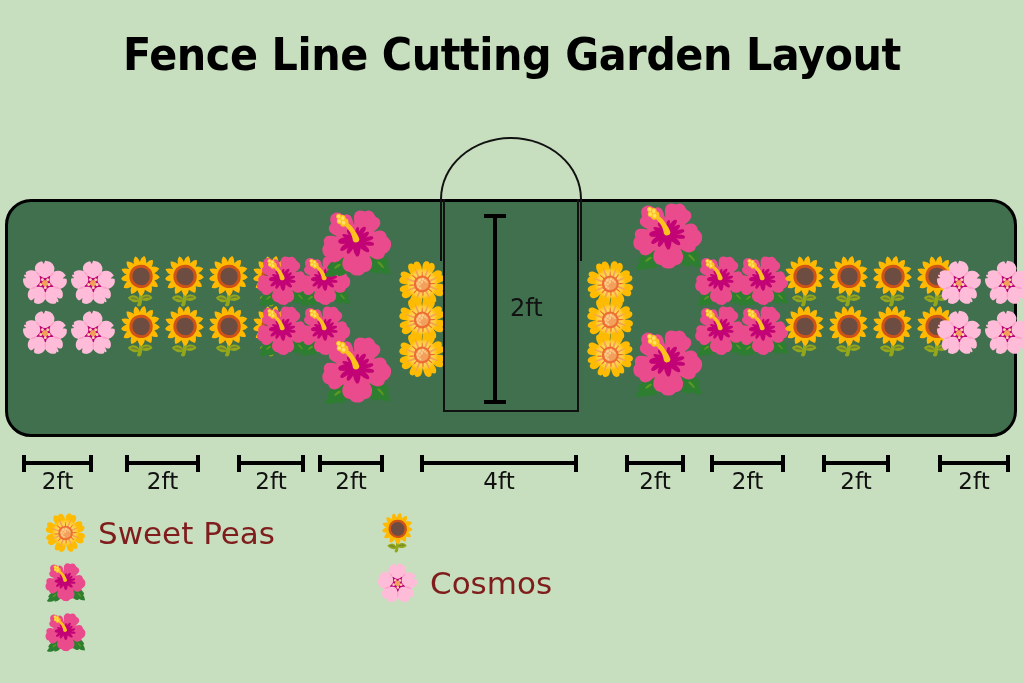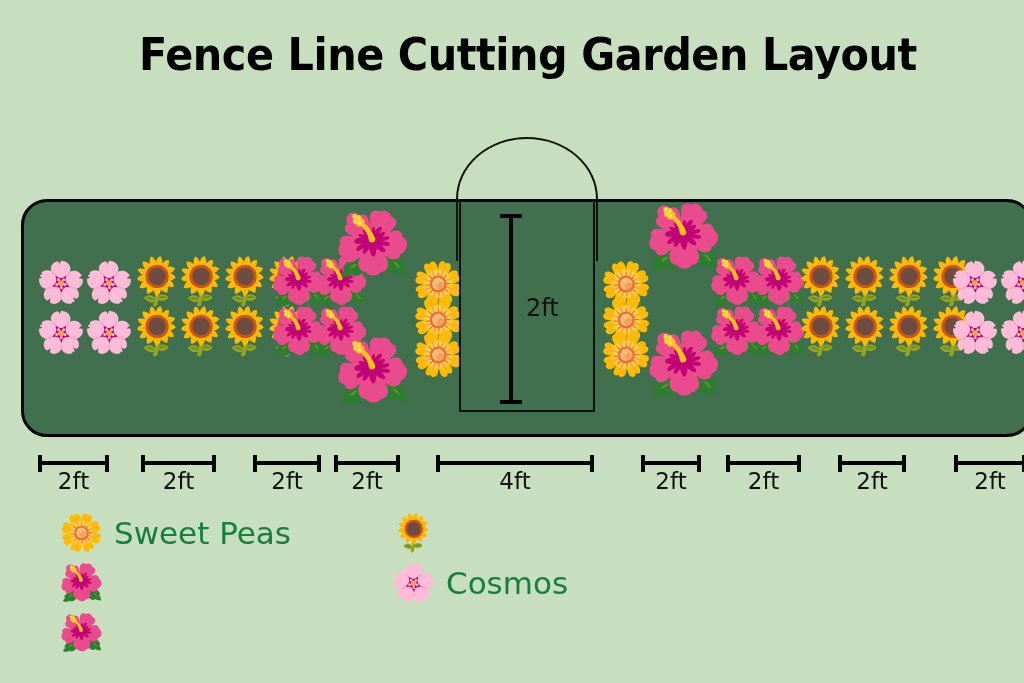--- a/index.html
+++ b/index.html
@@ -11,21 +11,20 @@
     height: 683px;
     background: #c7dfbe;
     font-family: "DejaVu Sans", sans-serif;
     overflow: hidden;
     position: relative;
   }
   #stage {
     position: relative;
     width: 876px;
     height: 683px;
-    margin-left: 16px;
   }
 
   
   #title {
     position: absolute;
     left: 0;
     top: 28px;
     width: 1024px;
     text-align: center;
     font-family: "DejaVu Sans", sans-serif;
@@ -191,21 +190,21 @@
     height: 50px;
   }
   .legend-icon {
     width: 52px;
     text-align: center;
     font-size: 36px;
     line-height: 1;
   }
   .legend-label {
     font-size: 31px;
-    color: #15803d;
+    color: #7f1d1d;
     font-family: "DejaVu Sans", sans-serif;
     margin-left: 6px;
     white-space: nowrap;
   }
 </style>
 </head>
 <body>
 
 <div id="stage">
 

